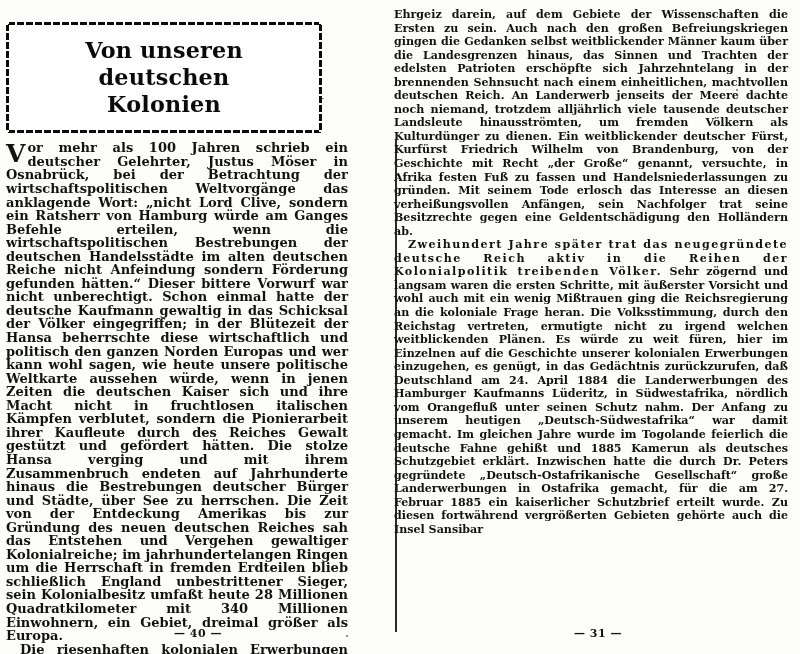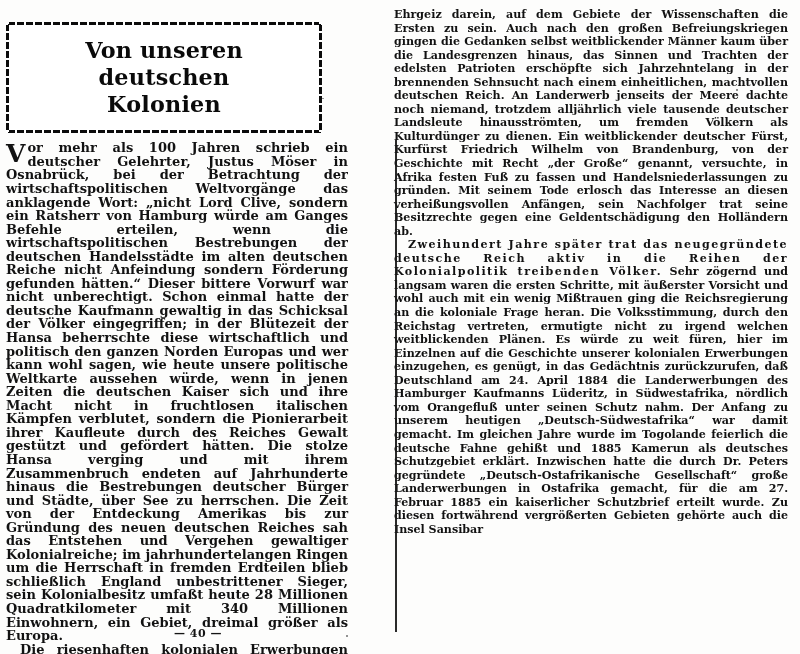--- a/index.html
+++ b/index.html
@@ -167,17 +167,18 @@
         <p><span class="gesperrt">Zweihundert Jahre später trat das neugegründete deutsche Reich aktiv in die Reihen der Kolonialpolitik treibenden Völker.</span><span> Sehr zögernd und langsam waren die ersten Schritte, mit äußerster Vorsicht und wohl auch mit ein wenig Mißtrauen ging die Reichsregierung an die koloniale Frage heran. Die Volksstimmung, durch den Reichstag vertreten, ermutigte nicht zu irgend welchen weitblickenden Plänen. Es würde zu weit füren, hier im Einzelnen auf die Geschichte unserer kolonialen Erwerbungen einzugehen, es genügt, in das Gedächtnis zurückzurufen, daß Deutschland am 24. April 1884 die Landerwerbungen des Hamburger Kaufmanns Lüderitz, in Südwestafrika, nördlich vom Orangefluß unter seinen Schutz nahm. Der Anfang zu unserem heutigen „Deutsch-Südwestafrika“ war damit gemacht. Im gleichen Jahre wurde im Togolande feierlich die deutsche Fahne gehißt und 1885 Kamerun als deutsches Schutzgebiet erklärt. Inzwischen hatte die durch Dr. Peters gegründete „Deutsch-Ostafrikanische Gesellschaft“ große Landerwerbungen in Ostafrika gemacht, für die am 27. Februar 1885 ein kaiserlicher Schutzbrief erteilt wurde. Zu diesen fortwährend vergrößerten Gebieten gehörte auch die Insel Sansibar</span></p>
       </div>
 
     </div>
 
   </div>
 
   <div class="gutter-rule"></div>
 
   <div class="folio folio-left">— 40 —</div>
+  <div class="folio folio-right">— 31 —</div>
 
   <div class="speck" style="left:736px;top:89px;width:2px;height:2px;"></div>
   <div class="speck" style="left:322px;top:98px;width:2px;height:1px;"></div>
   <div class="speck" style="left:346px;top:635px;width:2px;height:2px;"></div>
 </div>
 
 </body></html>

